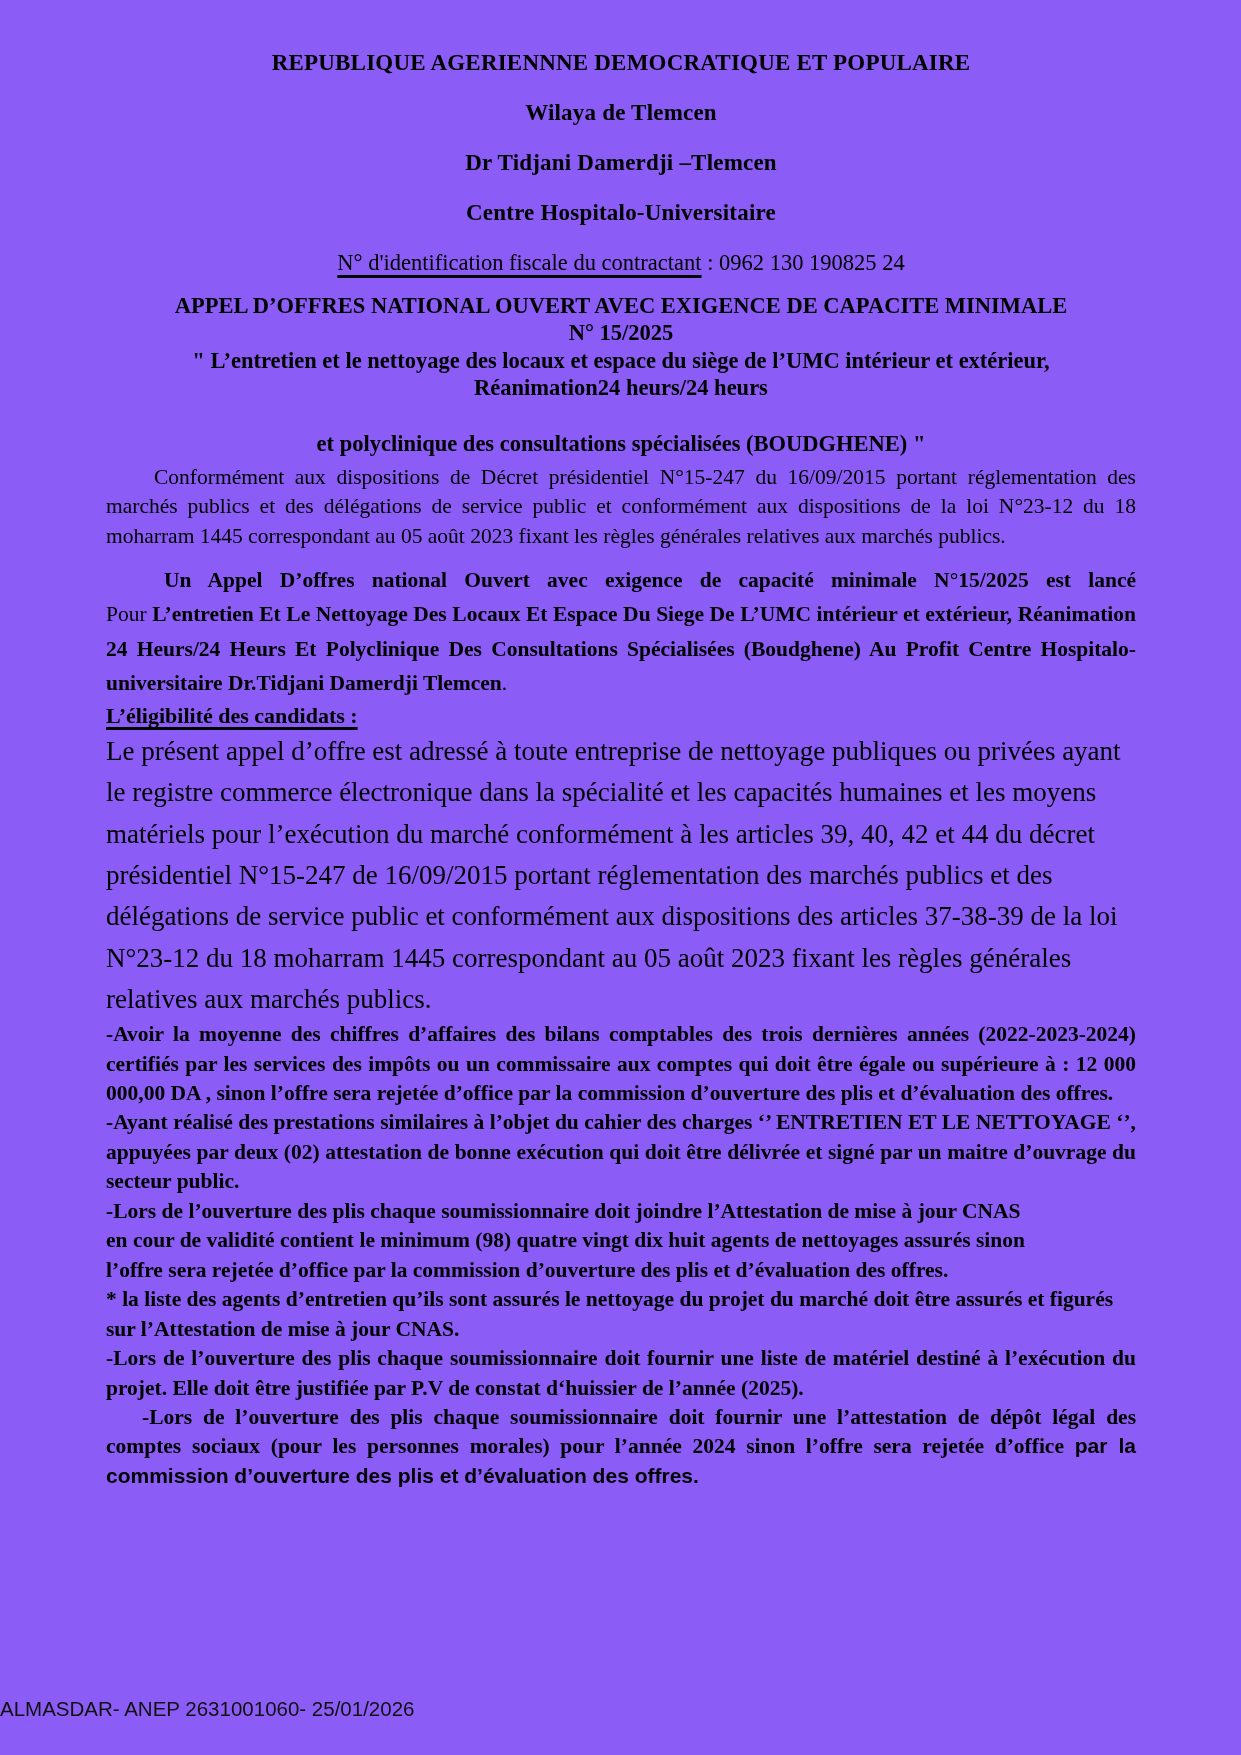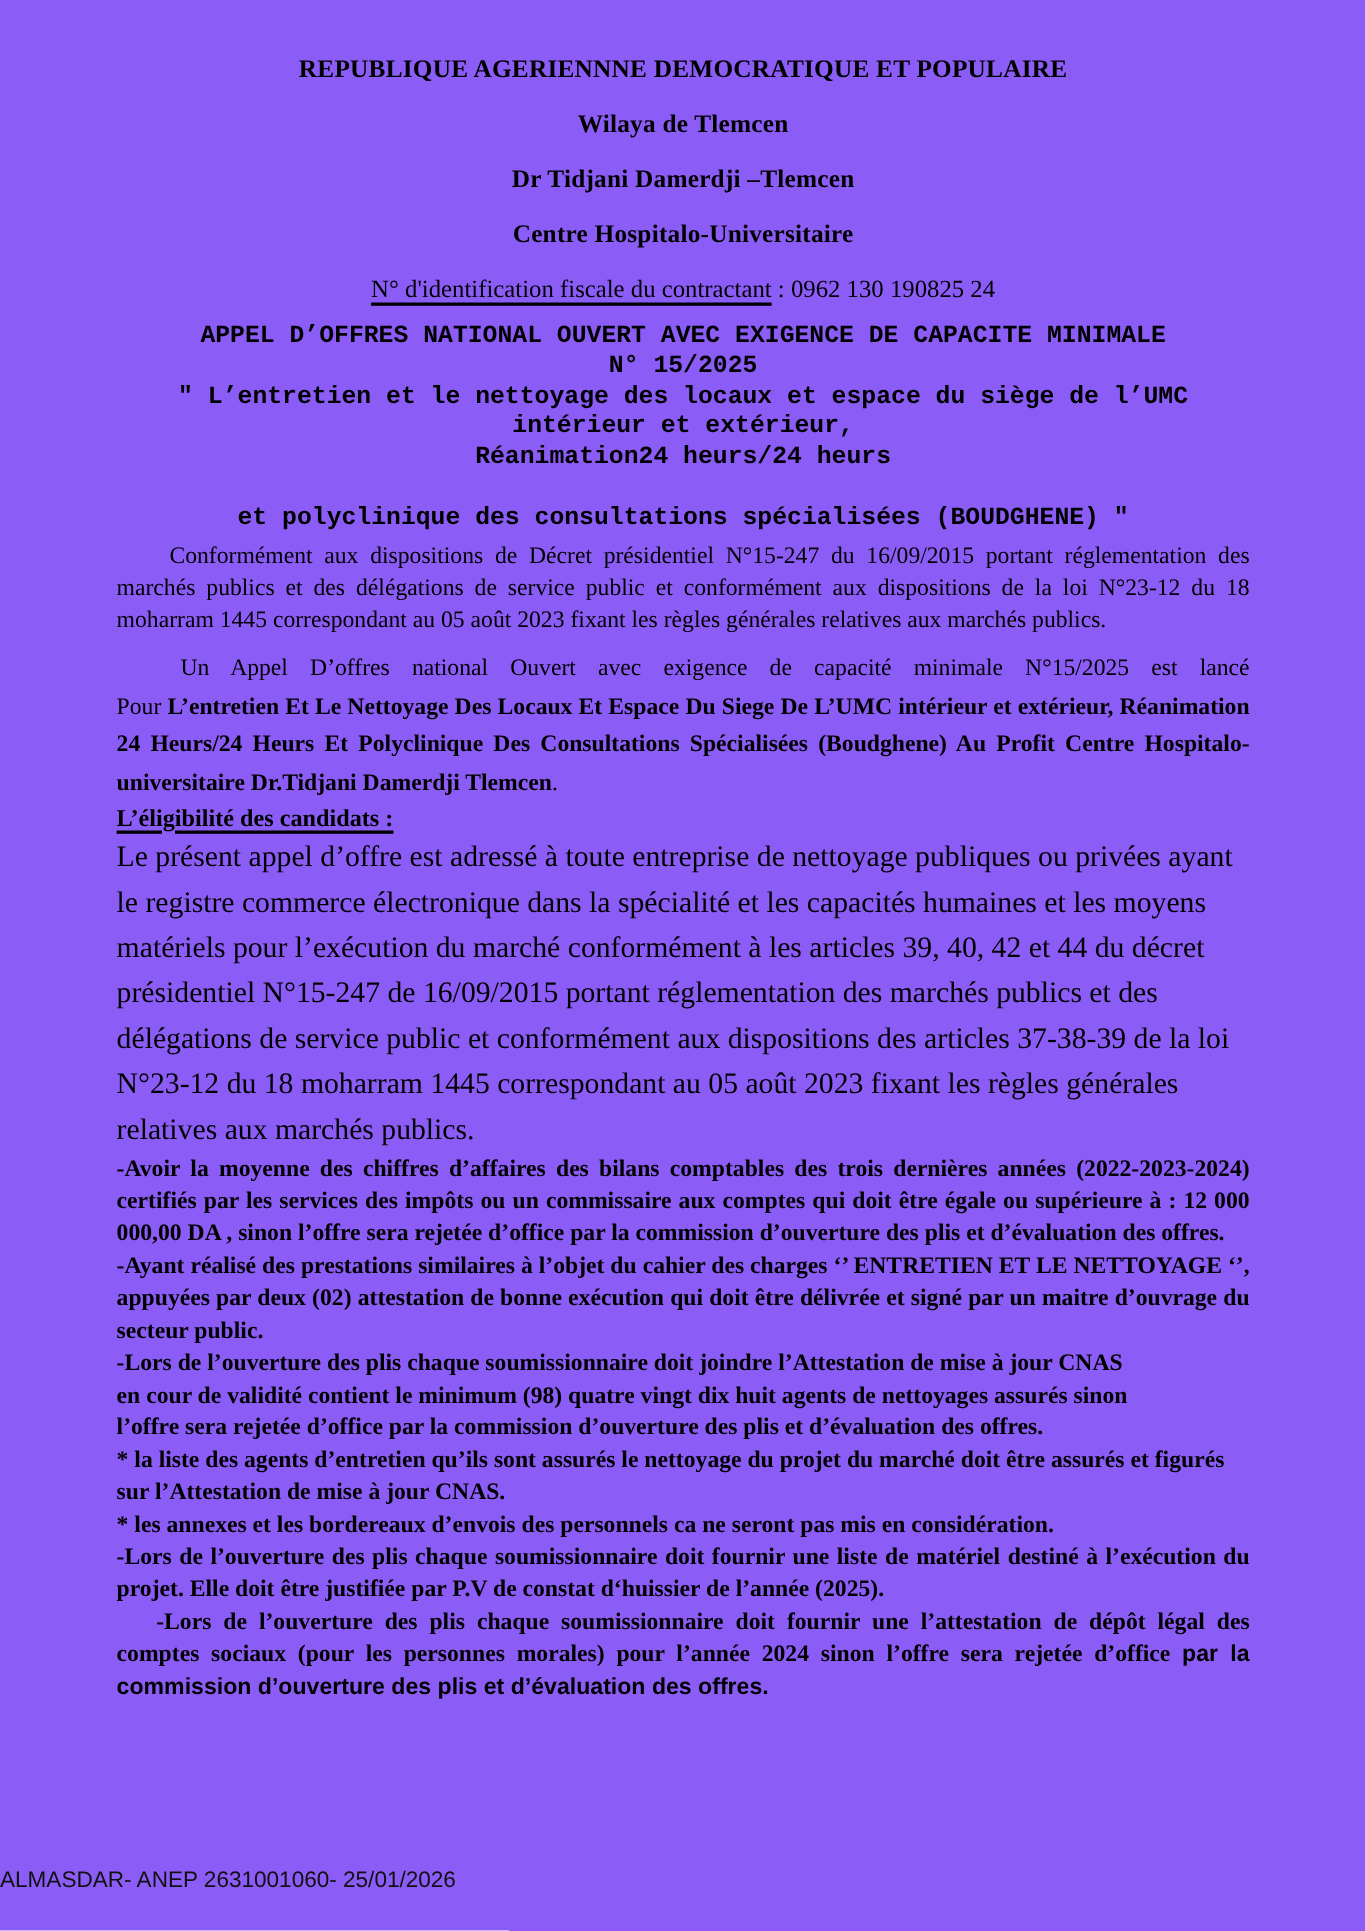--- a/index.html
+++ b/index.html
@@ -32,38 +32,38 @@
     text-decoration: underline;
     text-decoration-thickness: 3px;
     text-underline-offset: 5px;
   }
   .titleblock {
     text-align: center;
     font-weight: bold;
     font-size: 22.5px;
     line-height: 1.22;
     margin-top: 16px;
-    font-family: Liberation Mono, monospace;
   }
   .subject-extra { margin-top: 28px; }
 
   .p-intro {
     font-size: 21.5px;
     text-align: justify;
     line-height: 1.36;
     text-indent: 48px;
     margin-top: 6px;
   }
   .p-launch-first {
     font-size: 21.5px;
     text-align: justify;
     text-align-last: justify;
     text-indent: 58px;
     line-height: 1.6;
     margin-top: 12px;
+    font-weight: bold;
   }
   .p-launch-rest {
     font-size: 21.5px;
     text-align: justify;
     line-height: 1.6;
   }
   .p-launch-rest .bold { font-weight: bold; }
 
   .elig-h {
     font-size: 22px;
@@ -139,21 +139,20 @@
 
     <div class="elig-h"><span class="u">L’éligibilité des candidats : </span></div>
     <div class="p-elig">Le présent appel d’offre est adressé  à toute entreprise de nettoyage publiques ou privées  ayant le registre commerce électronique dans la spécialité et les capacités humaines et les moyens matériels pour l’exécution du marché conformément à les articles 39, 40, 42 et 44 du décret présidentiel N°15-247 de  16/09/2015 portant réglementation des marchés publics et des délégations de service public et conformément aux dispositions des articles 37-38-39 de la loi N°23-12 du 18 moharram 1445 correspondant au 05 août 2023 fixant les règles générales relatives aux marchés publics.</div>
 
     <div class="req">-Avoir la moyenne des chiffres d’affaires des bilans comptables des trois dernières années (2022-2023-2024) certifiés par les services des impôts ou un commissaire aux comptes qui doit être égale ou supérieure à : 12 000 000,00 DA , sinon l’offre sera rejetée d’office par la commission d’ouverture des plis et d’évaluation des offres.</div>
     <div class="req">-Ayant réalisé des prestations similaires à l’objet du cahier des charges ‘’ ENTRETIEN ET LE NETTOYAGE ‘’, appuyées par deux (02) attestation de bonne exécution qui doit être délivrée et signé par un maitre d’ouvrage du secteur public.</div>
 
     <div class="req left"><span>-Lors de l’ouverture des plis chaque soumissionnaire doit joindre l’Attestation de mise à jour CNAS</span><br><span>en cour de validité contient le minimum (98) quatre vingt dix huit agents de nettoyages assurés sinon</span><br><span>l’offre sera rejetée d’office par la commission d’ouverture des plis et d’évaluation des offres.</span></div>
 
     <div class="req left">* la liste des agents d’entretien qu’ils sont assurés le nettoyage du projet du marché doit être assurés et figurés sur l’Attestation de mise à jour CNAS.</div>
-    <div class="req left">* les annexes et les bordereaux d’envois des personnels ca ne seront pas mis en considération.</div>
     <div class="req">-Lors de l’ouverture des plis chaque soumissionnaire doit fournir une liste de matériel destiné à l’exécution du projet. Elle doit être justifiée par P.V de constat d‘huissier de l’année (2025).</div>
 
     <div class="req-depot"><span>-Lors de l’ouverture des plis chaque soumissionnaire doit fournir une l’attestation de dépôt légal des comptes sociaux  (pour les personnes morales) pour  l’année 2024 sinon l’offre sera rejetée d’office </span><span class="sans">par la commission d’ouverture des plis et d’évaluation des offres.</span></div>
 
   </div>
 
   <div class="footer">ALMASDAR- ANEP 2631001060- 25/01/2026</div>
 </div>
 
 </body></html>

